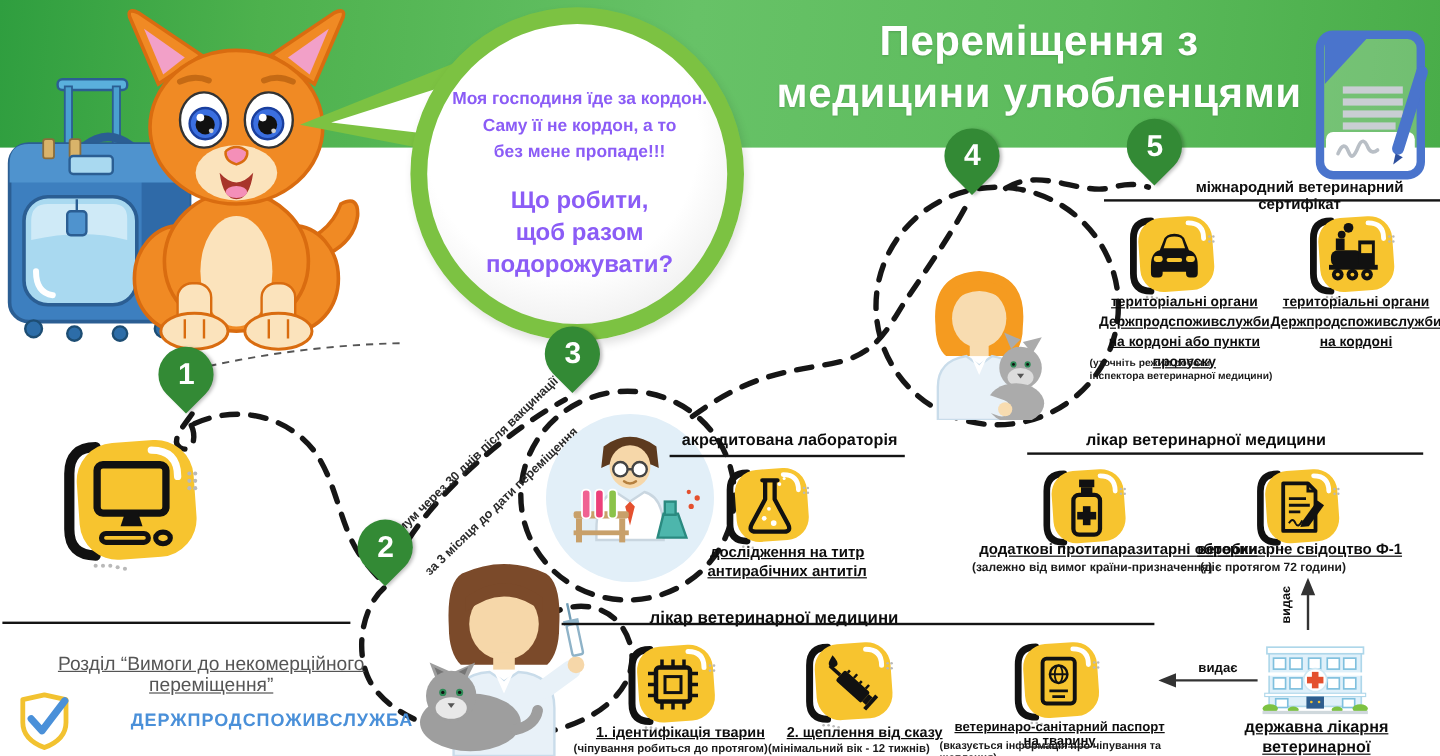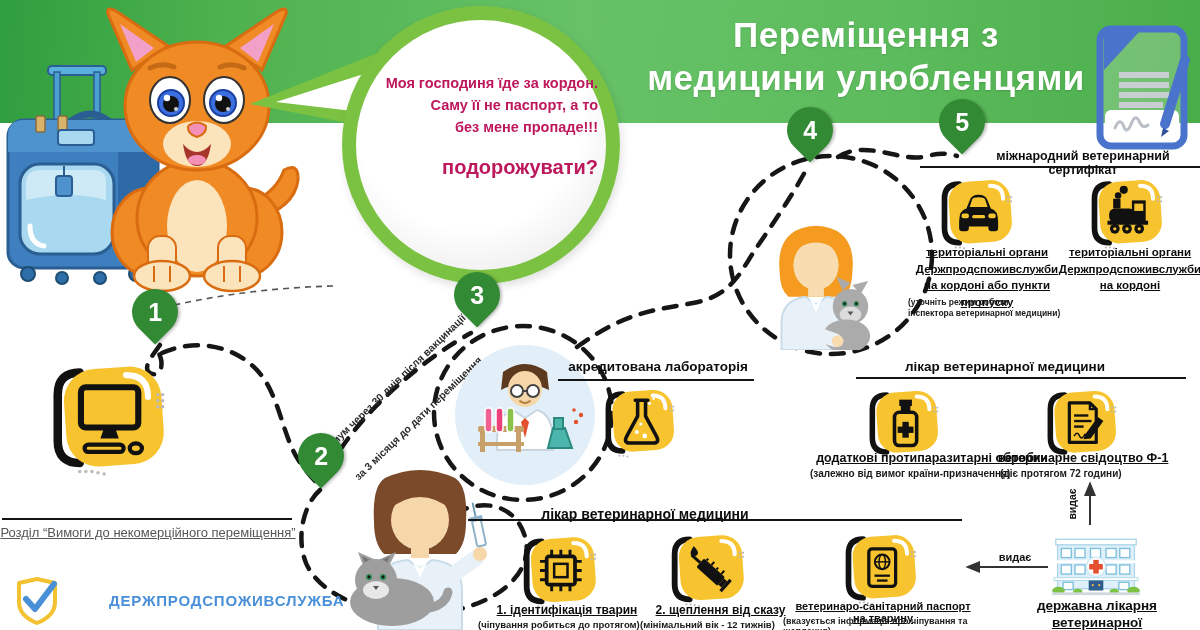--- a/index.html
+++ b/index.html
@@ -8,21 +8,21 @@
   .abs{position:absolute;}
   
   #band{left:0;top:0;width:1200px;height:123px;
     background:linear-gradient(95deg,#2f9e3f 0%,#4db14d 18%,#67c267 48%,#5cbb5c 75%,#49ad49 100%);}
   .title{left:606px;top:13px;width:520px;text-align:center;color:#fff;font-weight:bold;
     font-size:35px;line-height:43px;letter-spacing:.5px;text-shadow:0 1px 2px rgba(0,0,0,.15);}
   
   .bubble-circle{left:342px;top:6px;width:250px;height:250px;border-radius:50%;
     border:14px solid #7cc242;background:radial-gradient(circle at 45% 38%,#ffffff 55%,#efefef 80%,#d7d7d7 100%);
     box-shadow:2px 4px 8px rgba(0,0,0,.12);}
-  .bubble-text{left:368px;top:72px;width:230px;text-align:right;color:#be185d;}
+  .bubble-text{left:368px;top:72px;width:230px;text-align:center;color:#8b5cf6;}
   .bubble-text .l{font-size:14.5px;font-weight:bold;line-height:22px;display:block;}
   .bubble-text .q{font-size:20px;font-weight:bold;line-height:27px;display:block;}
   .qwrap{margin-top:16px;}
   
   .pin{width:46px;height:46px;background:#338a35;border-radius:50% 50% 50% 0;
     transform:rotate(-45deg);box-shadow:1px 2px 3px rgba(0,0,0,.25);
     display:flex;align-items:center;justify-content:center;z-index:6;}
   .pin span{transform:rotate(45deg);color:#fff;font-size:25px;font-weight:bold;}
   
   .hdr{font-weight:bold;color:#0d0d0d;text-align:center;z-index:5;}
@@ -136,23 +136,25 @@
   <div class="abs" style="left:250px;top:42px;z-index:3;">
     <svg width="145" height="95" viewBox="0 0 145 95">
       <polygon points="0,62 145,4 145,90" fill="#7cc242"></polygon>
       <polygon points="26,60 145,22 145,74" fill="#ffffff"></polygon>
     </svg>
   </div>
 
   <div class="abs bubble-circle" style="z-index:4;"></div>
   <div class="abs bubble-text" style="z-index:5;">
     <span class="l">Моя господиня їде за кордон.</span>
-    <span class="l">Саму її не паспорт, а то</span>
+    <span class="l">Саму її не кордон, а то</span>
     <span class="l">без мене пропаде!!!</span>
     <div class="qwrap">
+      <span class="q">Що  робити,</span>
+      <span class="q">щоб разом</span>
       <span class="q">подорожувати?</span>
     </div>
   </div>
 
   <svg class="abs" width="1200" height="630" viewBox="0 0 1200 630" style="left:0;top:0;z-index:4;pointer-events:none;">
     <g stroke="#161616" stroke-width="4.5" fill="none" stroke-linecap="round" stroke-dasharray="13 11">
       <path d="M160,345 C152,356 142,368 150,373 C161,379 165,363 158,352"></path>
       <path d="M162,353 C205,334 248,352 266,382 C281,407 284,438 299,461 C306,471 312,478 318,484"></path>
       <path d="M320,490 C303,505 296,538 306,563 C320,597 378,620 438,613 C497,606 532,574 526,541 C521,514 497,500 471,507 C459,510 448,517 440,523"></path>
       <path d="M329,470 C352,420 418,362 471,333"></path>
@@ -207,21 +209,21 @@
           <circle cx="94" cy="40" r="1.4"></circle>
       <circle cx="26" cy="93" r="1.4"></circle>
           <circle cx="31" cy="93" r="1.4"></circle>
           <circle cx="36" cy="93" r="1.4"></circle>
           <circle cx="41" cy="94" r="1.4"></circle>
           <circle cx="46" cy="95" r="1.4"></circle>
         </g>
     </svg>
   </div>
   <div class="abs uline" style="left:2px;top:518px;width:290px;"></div>
-  <div class="abs cap gray" style="left:0px;top:525px;width:296px;font-size:13px;">Розділ “Вимоги до некомерційного переміщення”</div>
+  <div class="abs cap gray" style="left:0px;top:545px;width:296px;font-size:16px;padding-left:28px;">Розділ “Вимоги до некомерційного переміщення”</div>
 
   <div class="abs" style="left:330px;top:468px;z-index:5;">
     <svg width="180" height="162" viewBox="0 0 180 162">
       <path d="M55,10 Q90,-6 125,10 Q138,18 136,54 Q136,76 126,86 L54,86 Q44,76 44,54 Q42,18 55,10 Z" fill="#7b4a2a"></path>
       <ellipse cx="90" cy="52" rx="29" ry="30" fill="#f6d7a9"></ellipse>
       <path d="M58,42 Q90,16 122,42 L122,30 Q90,6 58,30 Z" fill="#7b4a2a"></path>
       <rect x="81" y="76" width="18" height="14" fill="#f6d7a9"></rect>
       <path d="M48,162 L48,122 Q48,94 78,92 L90,100 L102,92 Q132,94 132,122 L132,162 Z" fill="#e8f1f8" stroke="#c9dcea" stroke-width="2"></path>
       <path d="M82,92 L90,100 L98,92 L90,110 Z" fill="#ffffff"></path>
       <line x1="124" y1="106" x2="146" y2="90" stroke="#e8f1f8" stroke-width="16" stroke-linecap="round"></line>
@@ -411,20 +413,24 @@
           <circle cx="88" cy="26" r="1.3"></circle>
           <circle cx="92" cy="26" r="1.3"></circle>
           <circle cx="88" cy="31" r="1.3"></circle>
           <circle cx="92" cy="31" r="1.3"></circle>
       <circle cx="24" cy="88" r="1.3"></circle>
           <circle cx="29" cy="88" r="1.3"></circle>
           <circle cx="34" cy="89" r="1.3"></circle>
         </g>
     </svg>
   </div>
+  <div class="abs cap" style="left:578px;top:452px;width:156px;font-size:12.5px;line-height:16px;">
+    <span>дослідження на титр</span><br>
+    <span>антирабічних антитіл</span>
+  </div>
 
   <div class="abs" style="left:752px;top:212px;z-index:5;">
     <svg width="128" height="138" viewBox="0 0 130 140">
       <path d="M28,60 Q24,16 65,14 Q106,16 102,60 Q102,78 93,86 L37,86 Q28,78 28,60 Z" fill="#f59b20"></path>
       <ellipse cx="65" cy="54" rx="23" ry="25" fill="#f8dcb0"></ellipse>
       <path d="M42,40 Q65,22 88,40 L88,30 Q65,14 42,30 Z" fill="#f59b20"></path>
       <rect x="57" y="74" width="16" height="12" fill="#f8dcb0"></rect>
       <path d="M30,140 L30,112 Q30,90 54,86 L65,94 L76,86 Q100,90 100,112 L100,140 Z" fill="#e8f1f8" stroke="#c9dcea" stroke-width="2"></path>
       <path d="M58,86 L65,94 L72,86 L65,102 Z" fill="#ffffff"></path>
       <path d="M92,80 L86,66 L100,72 Z" fill="#ababab"></path>

